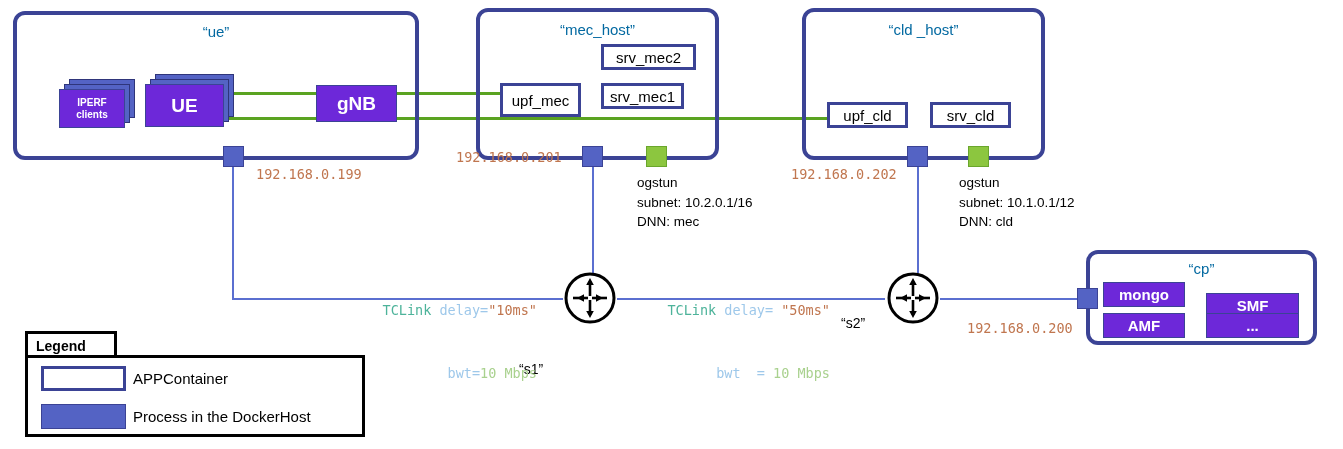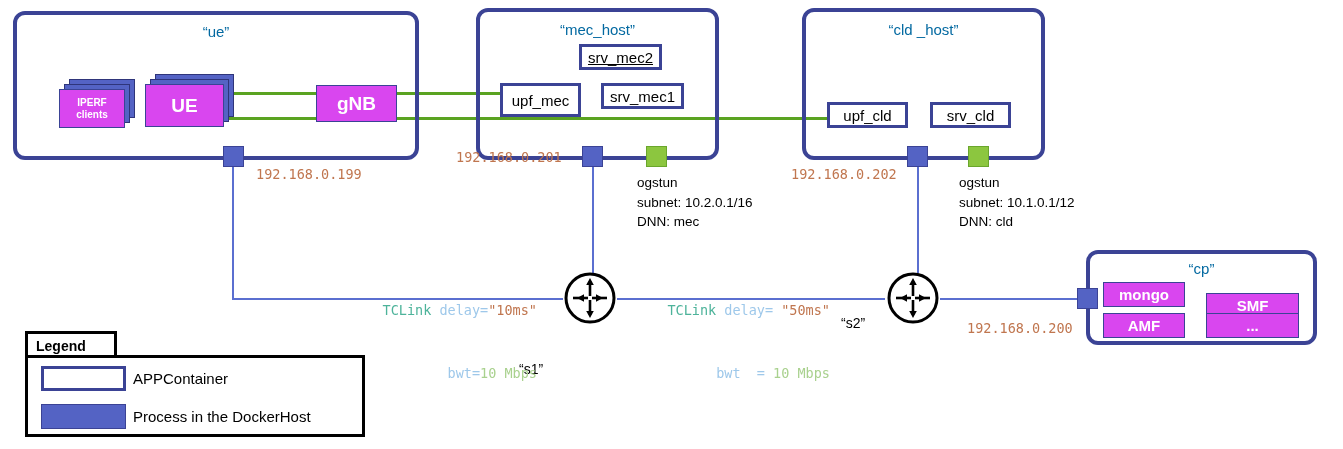--- a/index.html
+++ b/index.html
@@ -36,21 +36,21 @@
     color:#000;
     font-size:15px;
     display:flex;align-items:center;justify-content:center;
     white-space:nowrap;
   }
 
   
   .procbox{
     position:absolute;
     box-sizing:border-box;
-    background:#d946ef;
+    background:#6d28d9;
     border:1px solid #3b4395;
     color:#ffffff;
     font-size:15px;
     font-weight:bold;
     display:flex;align-items:center;justify-content:center;
     text-align:center;
     line-height:1.15;
     white-space:pre-line;
   }
   .procbox.small{font-size:10px;font-weight:bold;line-height:1.2;}
@@ -171,21 +171,21 @@
 
   <div class="procbox big" style="left:316px;top:85px;width:81px;height:37px;">gNB</div>
 
   <div class="ifsq" style="left:223px;top:146px;width:21px;height:21px;"></div>
   <div class="ip" style="left:256px;top:166px;">192.168.0.199</div>
 
   <div class="host" style="left:476px;top:8px;width:243px;height:152px;">
     <div class="host-title" style="top:9px;">“mec_host”</div>
   </div>
 
-  <div class="appbox" style="left:579px;top:44px;width:83px;height:26px;text-decoration:underline;">srv_mec2</div>
+  <div class="appbox" style="left:601px;top:44px;width:95px;height:26px;">srv_mec2</div>
   <div class="appbox" style="left:500px;top:83px;width:81px;height:34px;">upf_mec</div>
   <div class="appbox" style="left:601px;top:83px;width:83px;height:26px;">srv_mec1</div>
 
   <div class="ifsq" style="left:582px;top:146px;width:21px;height:21px;"></div>
   <div class="ip" style="left:456px;top:149px;">192.168.0.201</div>
 
   <div class="ifsq greenif" style="left:646px;top:146px;width:21px;height:21px;"></div>
   <div class="ann" style="left:637px;top:173px;">
     <div>ogstun</div>
     <div>subnet: 10.2.0.1/16</div>

